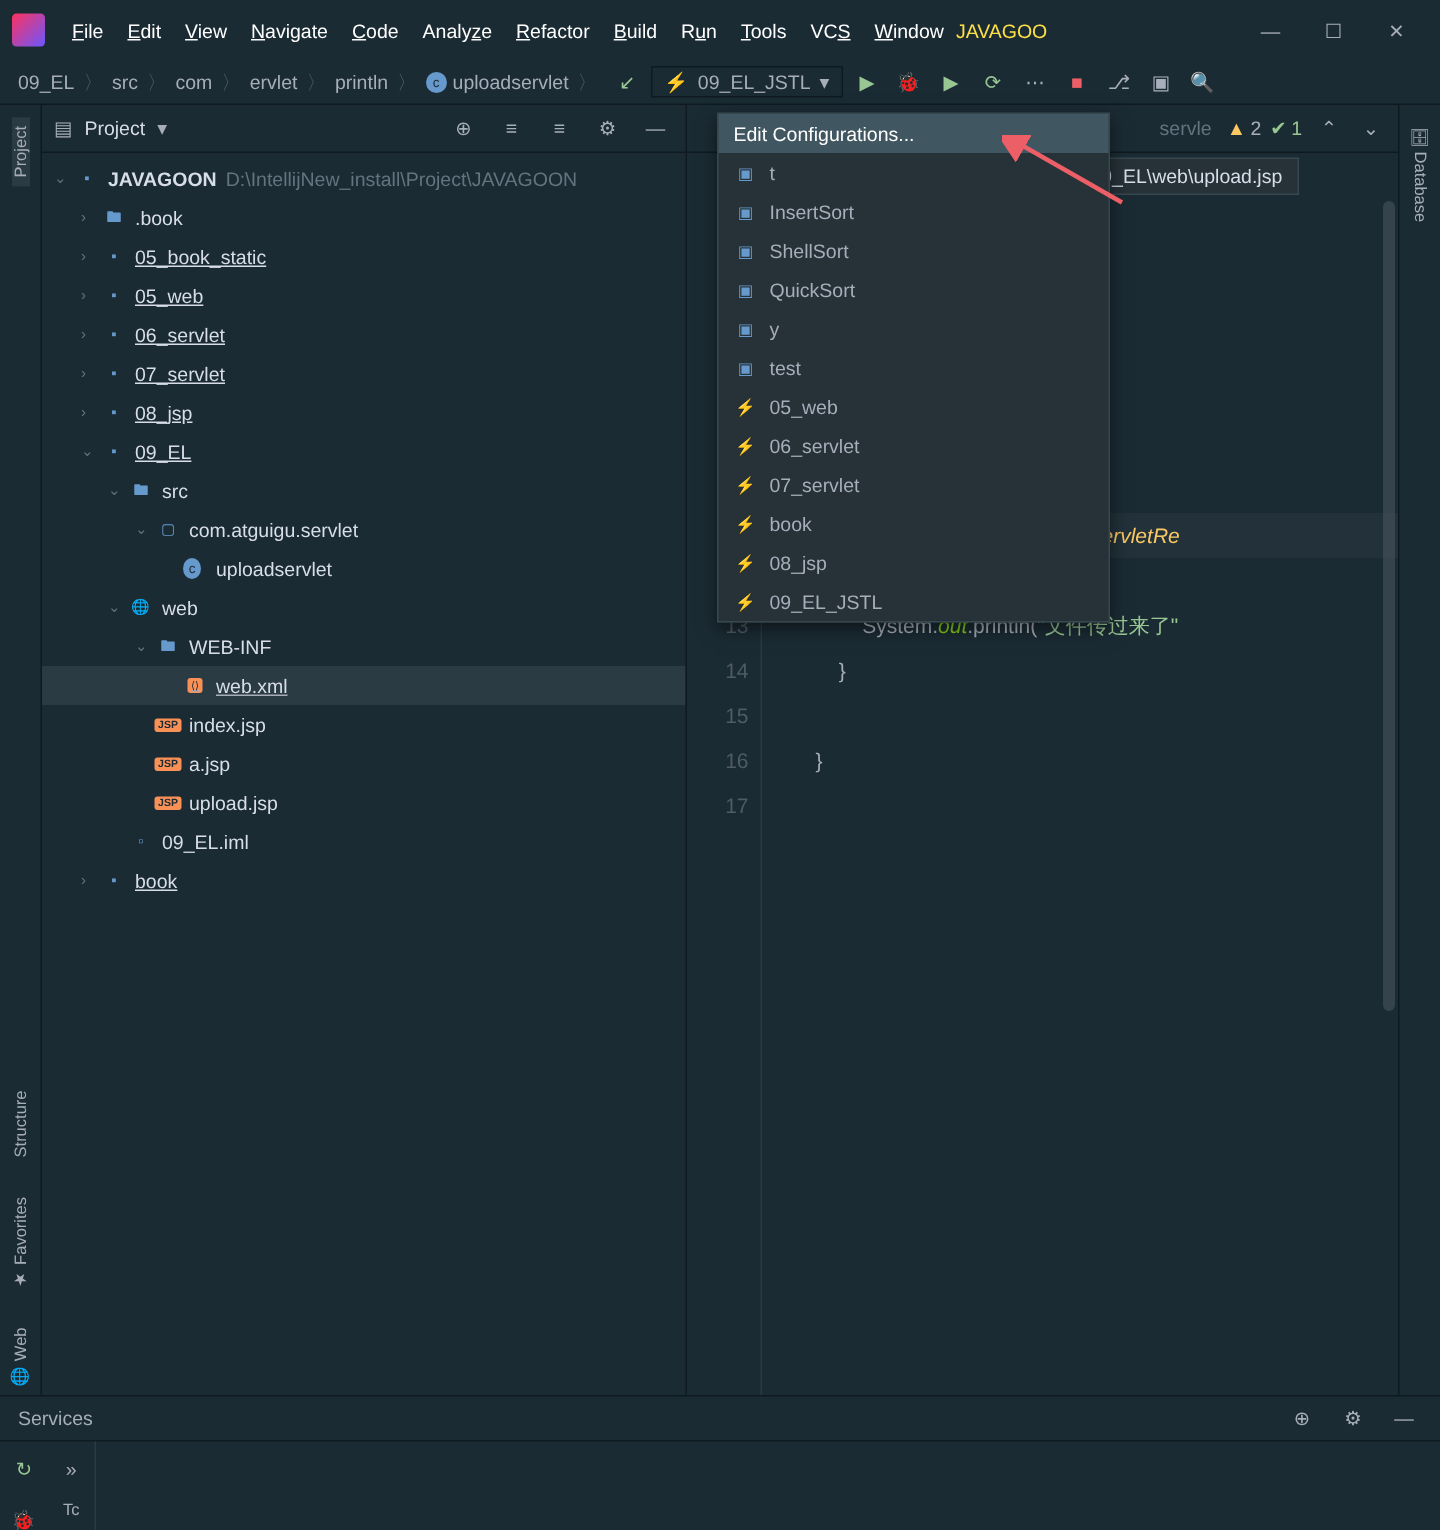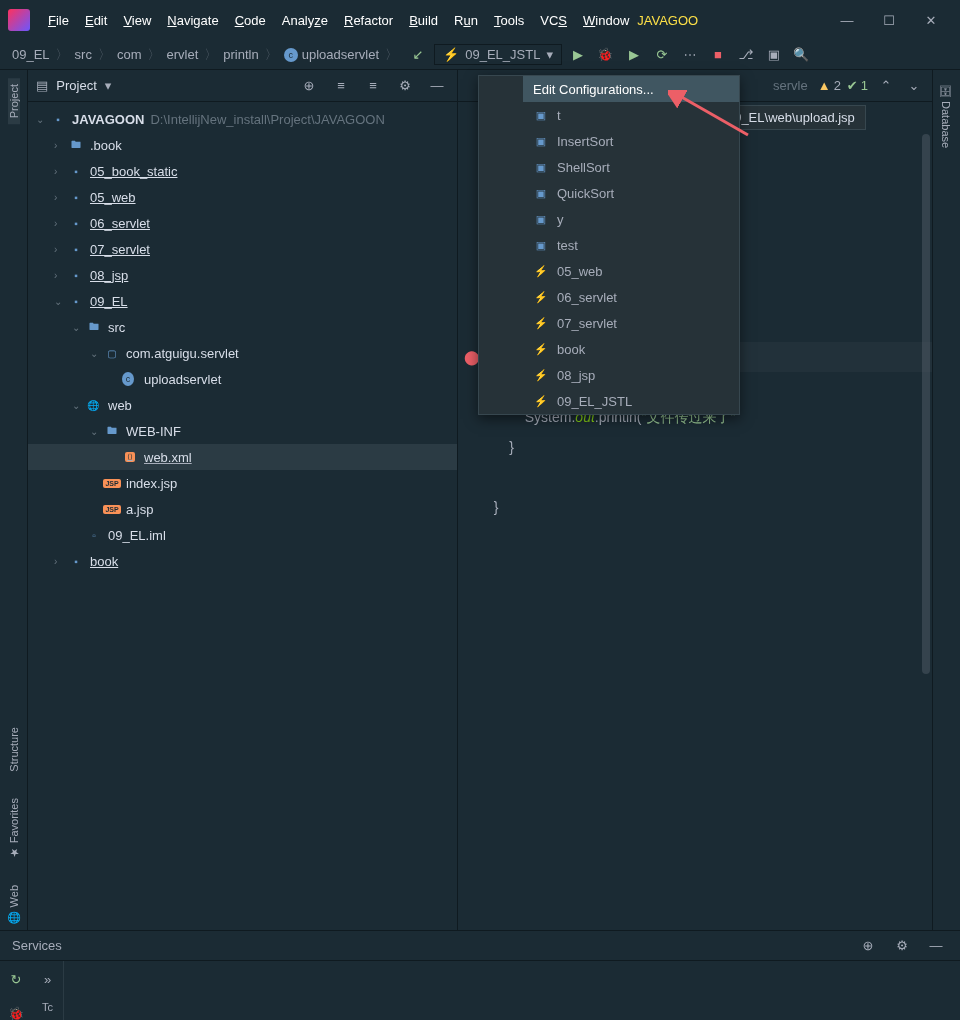--- a/index.html
+++ b/index.html
@@ -61,21 +61,21 @@
 .type { color: #fac863; }
 .method { color: #6699cc; }
 .str { color: #99c794; }
 .comment { color: #65737e; font-style: italic; }
 .anno { color: #ab7967; }
 .field { color: #84cc16; font-style: italic; }
 .punct { color: #a7adba; }
 .italic-type { color: #fac863; font-style: italic; }
 .highlight-line { background: rgba(255,255,255,0.03); }
 
-.dropdown-popup { position: absolute; left: 478px; top: 75px; width: 262px; background: #263238; border: 1px solid #37474f; z-index: 100; box-shadow: 0 4px 12px rgba(0,0,0,0.5); padding-left: 44px; }
+.dropdown-popup { position: absolute; left: 478px; top: 75px; width: 262px; background: #263238; border: 1px solid #37474f; z-index: 100; box-shadow: 0 4px 12px rgba(0,0,0,0.5); }
 .dd-item { height: 26px; display: flex; align-items: center; padding: 0 10px; cursor: pointer; gap: 8px; }
 .dd-item.highlighted { background: #405661; color: #fff; }
 .dd-item .dd-icon { width: 16px; height: 16px; display: inline-flex; align-items: center; justify-content: center; font-size: 11px; }
 .bolt { color: #fac863; }
 .dd-class { color: #6699cc; }
 
 .path-tooltip { position: absolute; left: 478px; top: 105px; background: #263238; border: 1px solid #37474f; padding: 4px 10px; z-index: 99; color: #d8dee9; white-space: nowrap; }
 
 .arrow-annot { position: absolute; left: 668px; top: 90px; width: 85px; height: 50px; z-index: 101; pointer-events: none; }
 
@@ -254,20 +254,27 @@
           </span>
           <span class="tree-label">index.jsp</span>
         </div>
         <div class="tree-row " style="padding-left:62px">
     <span class="tree-chevron"></span>
           <span class="tree-icon">
             <span class="jsp-icon">JSP</span>
           </span>
           <span class="tree-label">a.jsp</span>
         </div>
+        <div class="tree-row " style="padding-left:62px">
+    <span class="tree-chevron"></span>
+          <span class="tree-icon">
+            <span class="jsp-icon">JSP</span>
+          </span>
+          <span class="tree-label">upload.jsp</span>
+        </div>
         <div class="tree-row " style="padding-left:44px">
     <span class="tree-chevron"></span>
           <span class="tree-icon module-icon">▫</span>
           <span class="tree-label">09_EL.iml</span>
         </div>
         <div class="tree-row " style="padding-left:26px">
     <span class="tree-chevron">›</span>
           <span class="tree-icon module-icon">▪</span>
           <span class="tree-label underline-label">book</span>
         </div>
@@ -281,20 +288,37 @@
           <span class="warn-triangle">▲</span>
           <span>2</span>
         </span>
       <span class="badge green">✔ <span>1</span></span>
       <span class="nav-arrows">
         <span class="tb-icon">⌃</span>
         <span class="tb-icon">⌄</span>
       </span>
     </div>
     <div class="editor-body">
+      <div class="gutter" id="gutter">
+          <div>&nbsp;</div>
+          <div>&nbsp;</div>
+          <div>&nbsp;</div>
+          <div>&nbsp;</div>
+          <div>&nbsp;</div>
+          <div>&nbsp;</div>
+          <div>&nbsp;</div>
+          <div>10</div>
+          <div>11</div>
+          <div>12</div>
+          <div>13</div>
+          <div>14</div>
+          <div>15</div>
+          <div>16</div>
+          <div>17</div>
+        </div>
       <div class="code" id="code"><div class=""><span class="punct">.ServletException;</span></div><div class=""><span class="punct">.http.HttpServlet;</span></div><div class=""><span class="punct">.http.</span><span class="italic-type">HttpServletRe</span></div><div class=""><span class="punct">.http.</span><span class="italic-type">HttpServletRe</span></div><div class=""><span class="punct">eption;</span></div><div class="">&nbsp;</div><div class=""><span class="type">ervlet</span> <span class="kw">extends</span> <span class="type">Http</span></div><div class="">       <span class="anno">@Override</span></div><div class="highlight-line"><span style="color:#ec5f67;margin-left:-18px;position:absolute">⬤↑</span>       <span class="kw">protected</span> <span class="kw">void</span> <span class="method">doPost</span>(<span class="italic-type">HttpServletRe</span></div><div class=""><span class="comment">//         super.doPost(req, resp);</span></div><div class="">           System.<span class="field">out</span>.println(<span class="str">"文件传过来了"</span></div><div class="">       <span class="punct">}</span></div><div class="">&nbsp;</div><div class="">   <span class="punct">}</span></div><div class="">&nbsp;</div></div>
       <div class="vscroll-track">
           <div class="vscroll-thumb"></div>
         </div>
     </div>
 
   </div>
 
   <div class="right-tool">
     <div class="vert-text-r">🗄 <span>Database</span></div>

